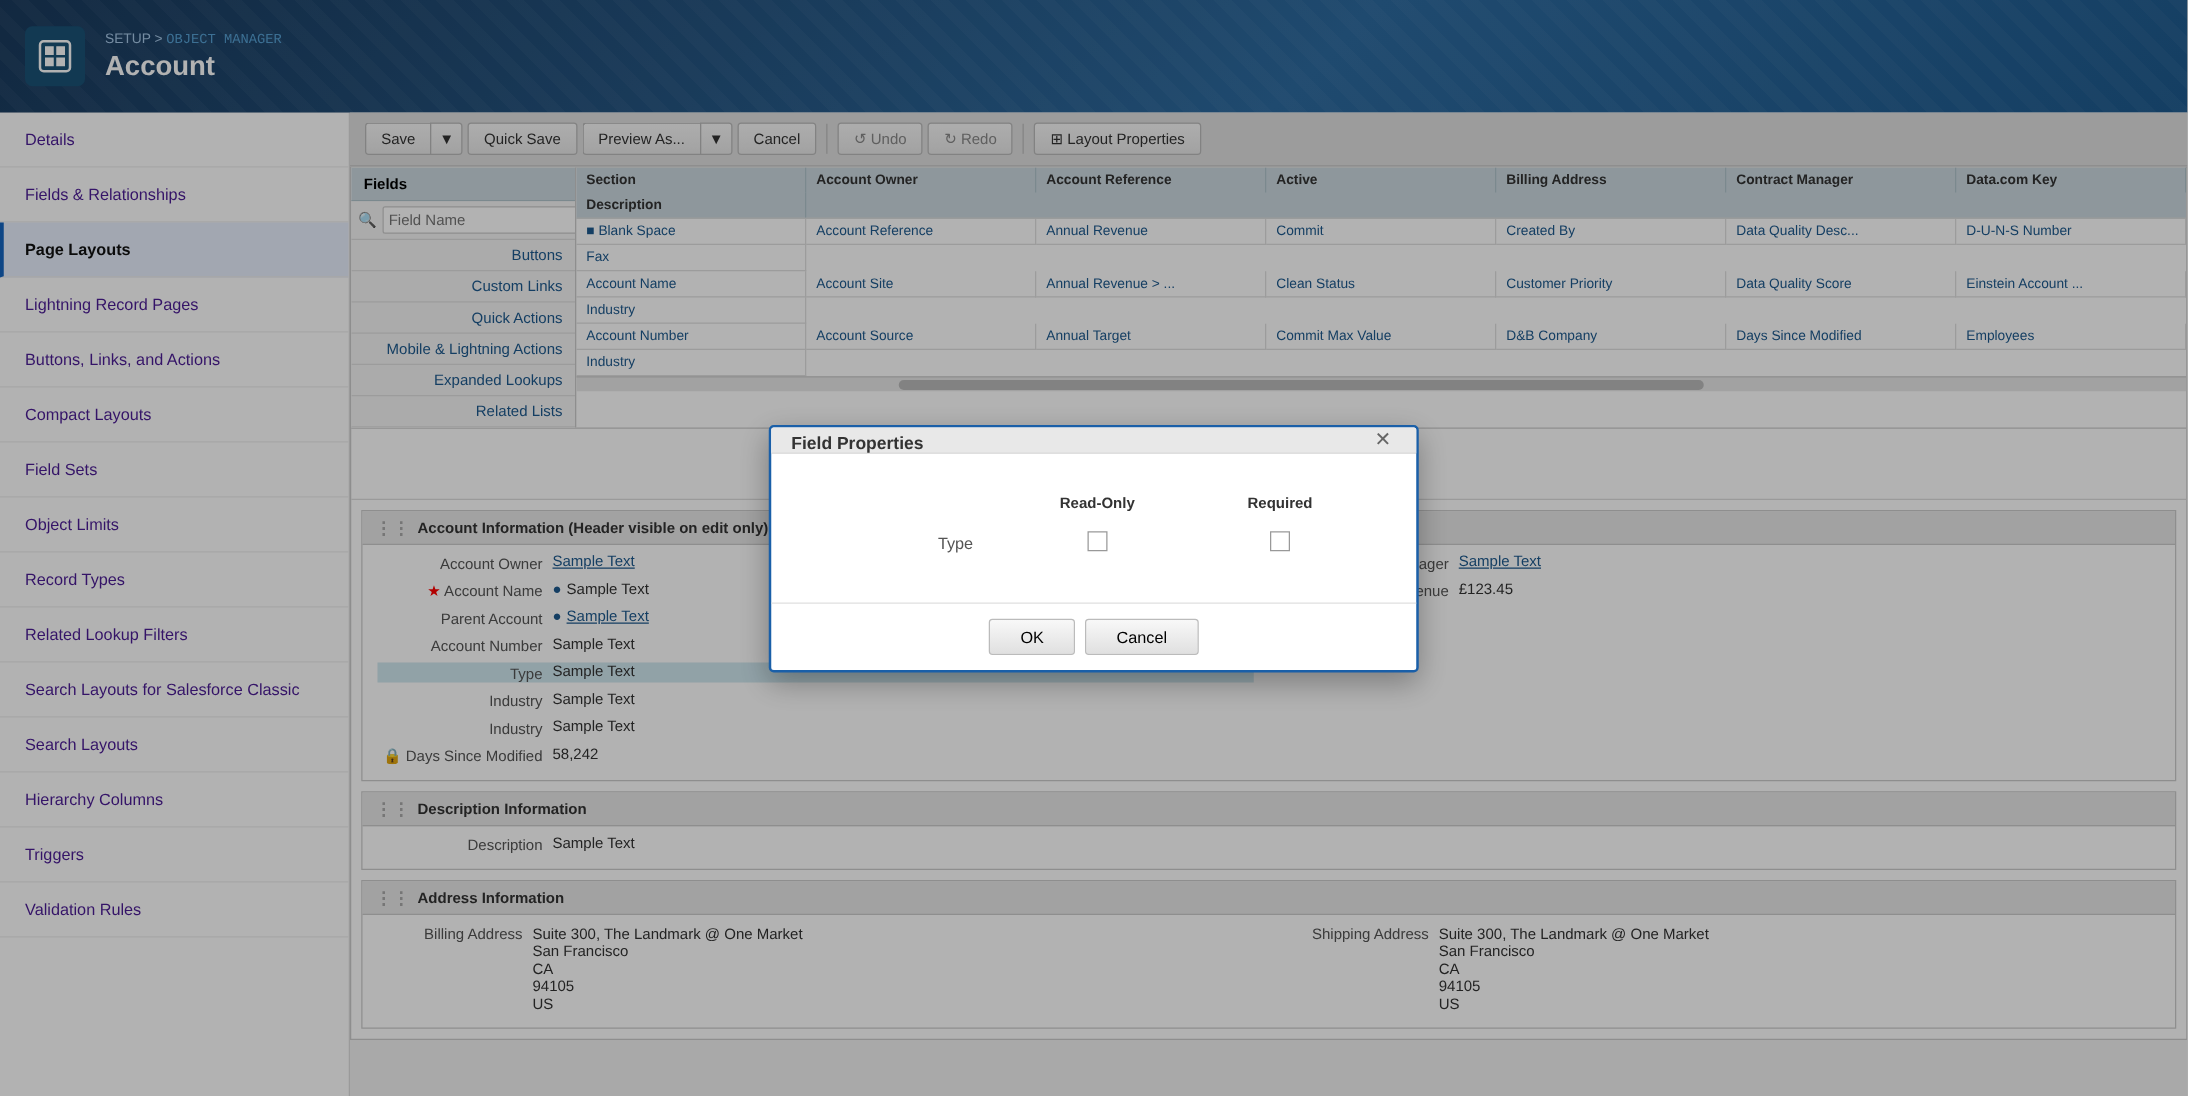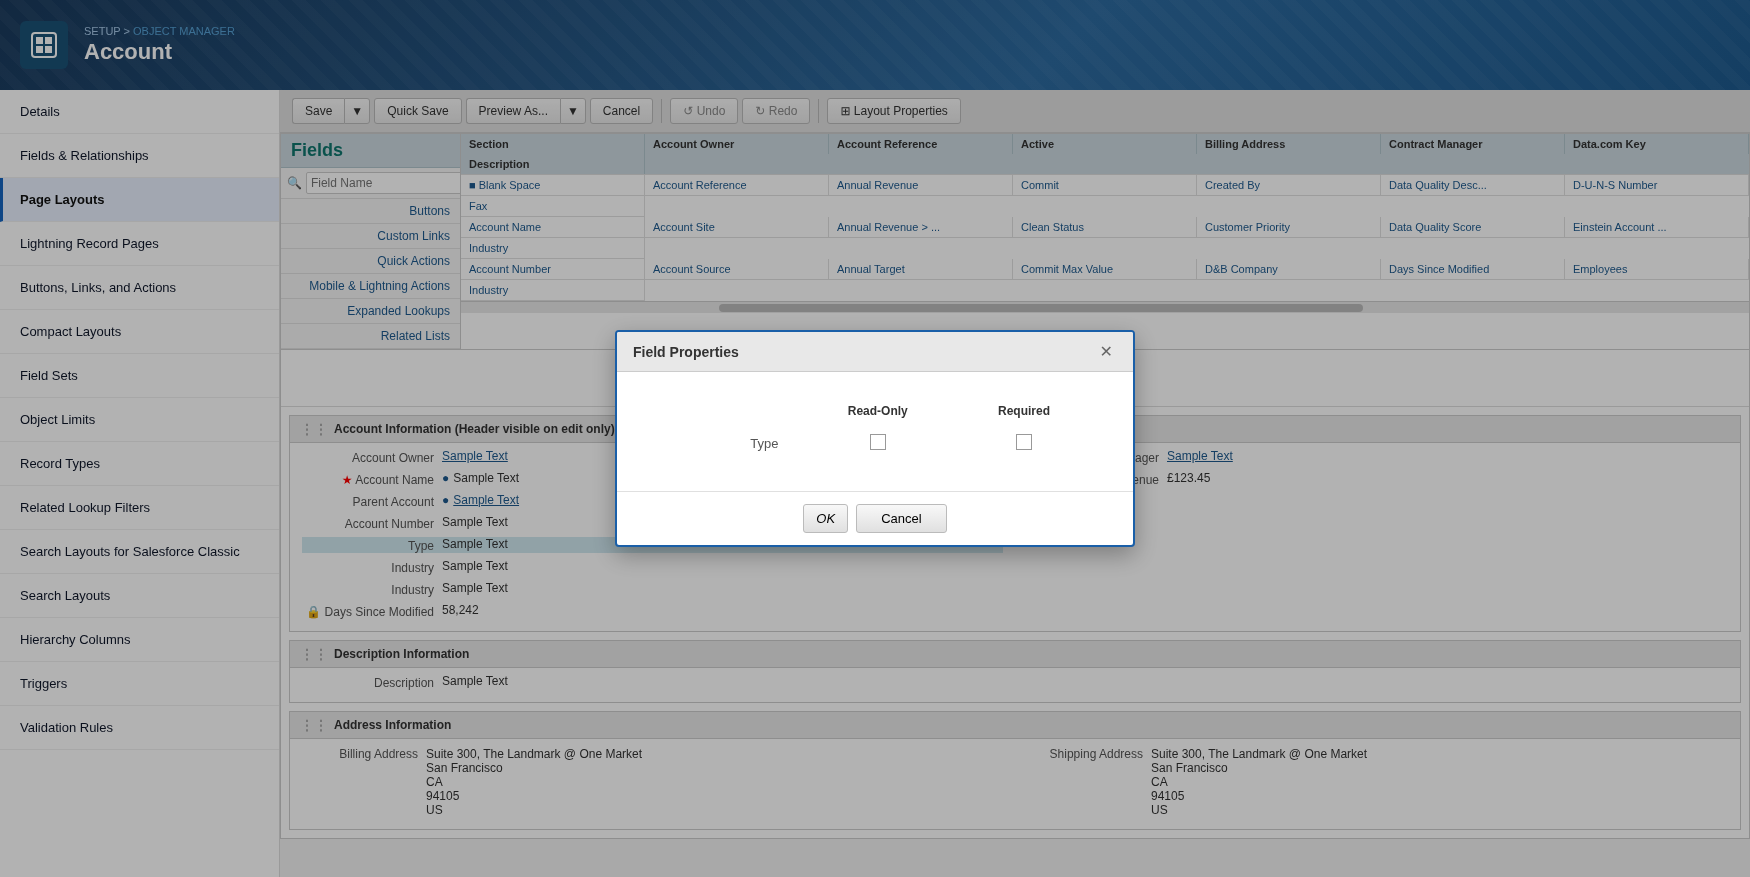--- a/index.html
+++ b/index.html
@@ -31,41 +31,41 @@
       width: 48px; height: 48px;
       background: #1a5276;
       border-radius: 6px;
       display: flex; align-items: center; justify-content: center;
       margin-right: 16px;
       z-index: 1;
     }
     .header-icon svg { fill: white; }
     .header-text { z-index: 1; }
     .breadcrumb { font-size: 11px; color: #a8c9e8; margin-bottom: 2px; }
-    .breadcrumb .link { color: #56a0d3; text-decoration: none; }
+    .breadcrumb .link { color: #56a0d3; text-decoration: none; font-family: Liberation Mono, monospace; }
     .page-title { font-size: 22px; color: white; font-weight: 600; }
 
     
     .main-layout {
       display: flex;
       height: calc(100vh - 90px);
       overflow: hidden;
     }
 
     
     .sidebar {
       width: 280px;
       background: white;
       border-right: 1px solid #ddd;
       overflow-y: auto;
       flex-shrink: 0;
     }
     .sidebar-item {
       padding: 14px 20px;
-      color: #0f172a;
+      color: #4c1d95;
       cursor: pointer;
       border-bottom: 1px solid #f0f0f0;
       font-size: 13px;
     }
     .sidebar-item.active {
       background: #e8f0fe;
       border-left: 3px solid #1565c0;
       font-weight: 700;
       color: #111;
       padding-left: 17px;
@@ -125,22 +125,22 @@
       width: 180px;
       border-right: 1px solid #ccc;
       background: #f5f5f5;
       flex-shrink: 0;
       overflow: hidden;
     }
     .fields-panel-header {
       background: #ccd9e0;
       padding: 6px 10px;
       font-weight: 700;
-      font-size: 18px;
-      color: #0f766e;
+      font-size: 12px;
+      color: #000000;
       border-bottom: 1px solid #b0c4cc;
     }
     .fields-panel-list { overflow-y: auto; }
     .fields-panel-item {
       padding: 5px 10px;
       font-size: 12px;
       color: #1e5a8e;
       cursor: pointer;
       border-bottom: 1px solid #e0e0e0;
       text-align: right;
@@ -320,23 +320,23 @@
     }
     .modal-dialog {
       background: white;
       border: 2px solid #1a5fa8;
       border-radius: 4px;
       width: 520px;
       box-shadow: 0 8px 24px rgba(0,0,0,0.3);
     }
     .modal-header {
       background: #e8e8e8;
-      padding: 10px 16px;
-      display: flex;
-      align-items: center;
+      padding: 0 16px;
+      display: flex;
+      align-items: flex-end;
       justify-content: space-between;
       border-bottom: 1px solid #ccc;
       border-radius: 2px 2px 0 0;
     }
     .modal-title {
       font-size: 14px;
       font-weight: 600;
       color: #333;
     }
     .modal-close {
@@ -375,27 +375,26 @@
       display: inline-block;
     }
     .modal-footer {
       padding: 12px 16px;
       display: flex;
       justify-content: center;
       gap: 8px;
       border-top: 1px solid #e0e0e0;
     }
     .modal-btn-ok {
-      padding: 6px 12px;
+      padding: 6px 24px;
       background: linear-gradient(to bottom, #f8f8f8, #e0e0e0);
       border: 1px solid #bbb;
       border-radius: 3px;
       cursor: pointer;
       font-size: 13px;
-      font-style: italic;
     }
     .modal-btn-cancel {
       padding: 6px 24px;
       background: linear-gradient(to bottom, #f8f8f8, #e0e0e0);
       border: 1px solid #bbb;
       border-radius: 3px;
       cursor: pointer;
       font-size: 13px;
     }
   </style>

